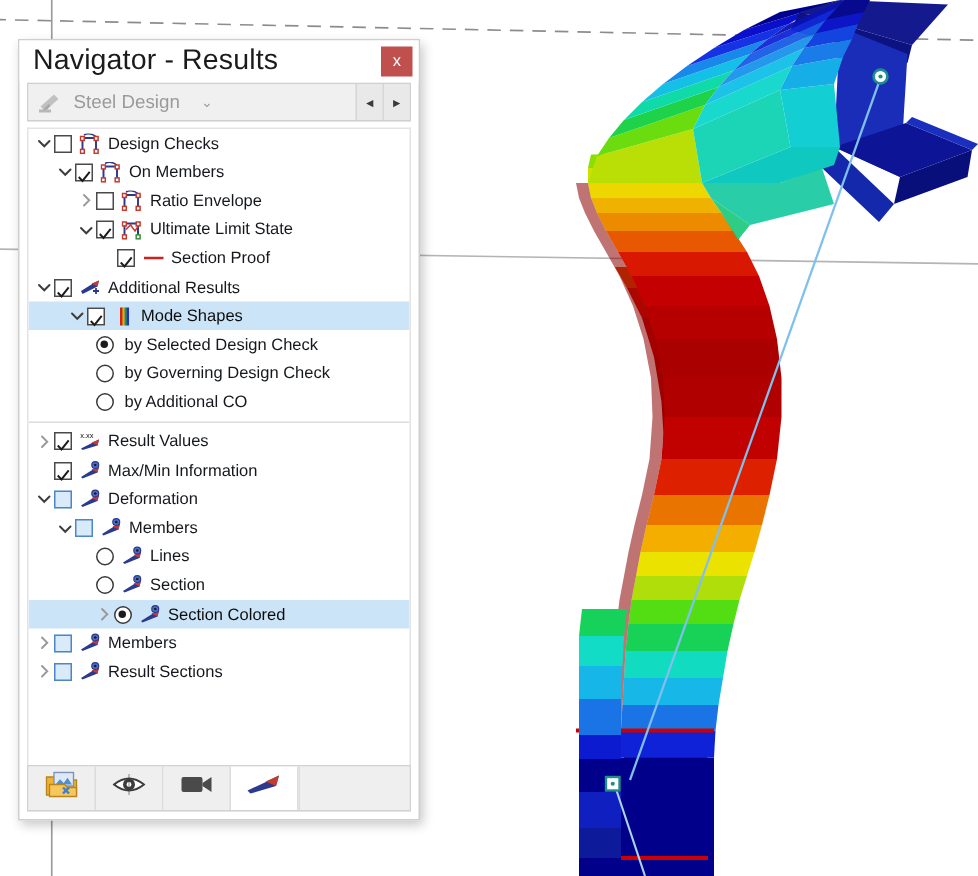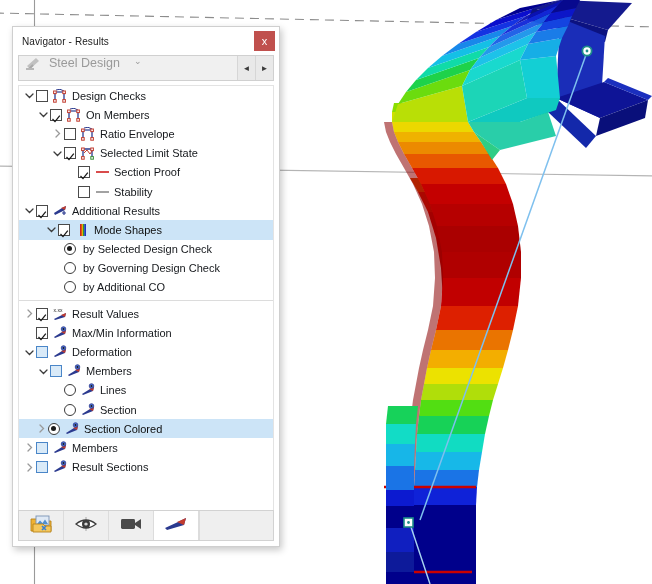--- a/index.html
+++ b/index.html
@@ -21,34 +21,34 @@
     border:1px solid #cfcfcf;
     box-shadow:2px 3px 7px rgba(0,0,0,0.22);
     box-sizing:border-box;
     display:flex;flex-direction:column;
   }
   .nav-titlebar{
     height:28px;flex:0 0 28px;background:#ffffff;
     display:flex;align-items:center;position:relative;
     padding-left:9px;
   }
-  .nav-title{font-size:10px;color:#1b1b1b;letter-spacing:.1px;}
+  .nav-title{font-size:19px;color:#1b1b1b;letter-spacing:.1px;}
   .nav-close{
     position:absolute;right:4px;top:4px;width:21px;height:20px;
     background:#c0504d;color:#fff;font-size:11px;line-height:20px;
     text-align:center;cursor:pointer;font-family:"Liberation Sans",sans-serif;
   }
 
   
   .nav-combo-wrap{
     flex:0 0 26px;margin:0 5px 0 5px;display:flex;align-items:stretch;
     background:#f0f0f0;border:1px solid #d0d0d0;box-sizing:border-box;
   }
   .nav-combo{
-    flex:1 1 auto;display:flex;align-items:flex-start;gap:7px;
+    flex:1 1 auto;display:flex;align-items:center;gap:7px;
     padding-left:6px;background:#f0f0f0;min-width:0;
   }
   .combo-icon{width:17px;height:15px;flex:0 0 17px;opacity:.55;}
   .combo-label{
     font-size:12.5px;color:#9a9a9a;white-space:nowrap;overflow:hidden;text-overflow:ellipsis;
   }
   .combo-caret{
     width:22px;display:flex;align-items:center;justify-content:center;
     color:#9a9a9a;font-size:9px;flex:0 0 22px;
   }
@@ -379,46 +379,36 @@
         <span class="ico">
           <svg width="15" height="14" viewBox="0 0 15 14">
       <path d="M2 3 L2 12 M11 3 L11 12 M2 3 L11 3" stroke="#2b3a8f" stroke-width="1.3"></path>
       <path d="M3 7 L6 4 L9 8 L11 5" stroke="#c23b2e" stroke-width="1" fill="none"></path>
       <rect x="0.6" y="2" width="2.6" height="2.6" fill="#fff" stroke="#c23b2e" stroke-width="1"></rect>
       <rect x="9.8" y="2" width="2.6" height="2.6" fill="#fff" stroke="#c23b2e" stroke-width="1"></rect>
       <rect x="0.6" y="10.6" width="2.6" height="2.6" fill="#fff" stroke="#c23b2e" stroke-width="1"></rect>
       <rect x="9.8" y="10.6" width="2.6" height="2.6" fill="#fff" stroke="#3a8f3a" stroke-width="1"></rect>
     </svg>
         </span>
-        <span class="row-label">Selected Limit State</span>
+        <span class="row-label">Ultimate Limit State</span>
       </div>
       <div class="row" style="padding-left: 46px;">
         <span class="expander"></span>
         <span class="cbox">
           <span class="tick"><svg width="10" height="10" viewBox="0 0 10 10">
               <path d="M1.5 5 L4 7.6 L8.8 1.6" stroke="#1b1b1b" stroke-width="1.3" fill="none"></path>
             </svg></span>
         </span>
         <span class="ico">
           <svg width="15" height="14" viewBox="0 0 15 14">
             <line x1="1" y1="7" x2="14" y2="7" stroke="#d02020" stroke-width="1.6"></line>
           </svg>
         </span>
         <span class="row-label">Section Proof</span>
       </div>
-      <div class="row" style="padding-left: 46px;">
-        <span class="expander"></span>
-        <span class="cbox"></span>
-        <span class="ico">
-          <svg width="15" height="14" viewBox="0 0 15 14">
-            <line x1="1" y1="7" x2="14" y2="7" stroke="#8b8b8b" stroke-width="1.6"></line>
-          </svg>
-        </span>
-        <span class="row-label">Stability</span>
-      </div>
       <div class="row" style="padding-left: 4px;">
         <span class="expander">
           <svg width="9" height="9" viewBox="0 0 9 9">
             <path d="M1 3 L4.5 6.5 L8 3" stroke="#3c3c3c" stroke-width="1.3" fill="none" stroke-linecap="round"></path>
           </svg>
         </span>
         <span class="cbox">
           <span class="tick"><svg width="10" height="10" viewBox="0 0 10 10">
               <path d="M1.5 5 L4 7.6 L8.8 1.6" stroke="#1b1b1b" stroke-width="1.3" fill="none"></path>
             </svg></span>
@@ -559,21 +549,21 @@
         <span class="ico">
           <svg width="15" height="14" viewBox="0 0 15 14">
       <path d="M1 11 L9 6 L13 4 L12 8 L2 12 Z" fill="#2b3a8f"></path>
       <path d="M8 6 L13 4 L12 8 Z" fill="#c23b2e"></path>
       <circle cx="10.5" cy="3" r="2.3" fill="#4a6fd0" stroke="#2b3a8f" stroke-width="0.8"></circle>
       <circle cx="10.5" cy="3" r="0.9" fill="#1b1b1b"></circle>
     </svg>
         </span>
         <span class="row-label">Section</span>
       </div>
-      <div class="row sel" style="padding-left: 16px;">
+      <div class="row sel" style="padding-left: 44px;">
         <span class="expander">
           <svg width="9" height="9" viewBox="0 0 9 9">
             <path d="M3 1 L6.5 4.5 L3 8" stroke="#9a9a9a" stroke-width="1.3" fill="none" stroke-linecap="round"></path>
           </svg>
         </span>
         <span class="radio on"></span>
         <span class="ico">
           <svg width="15" height="14" viewBox="0 0 15 14">
       <path d="M1 11 L9 6 L13 4 L12 8 L2 12 Z" fill="#2b3a8f"></path>
       <path d="M8 6 L13 4 L12 8 Z" fill="#c23b2e"></path>

